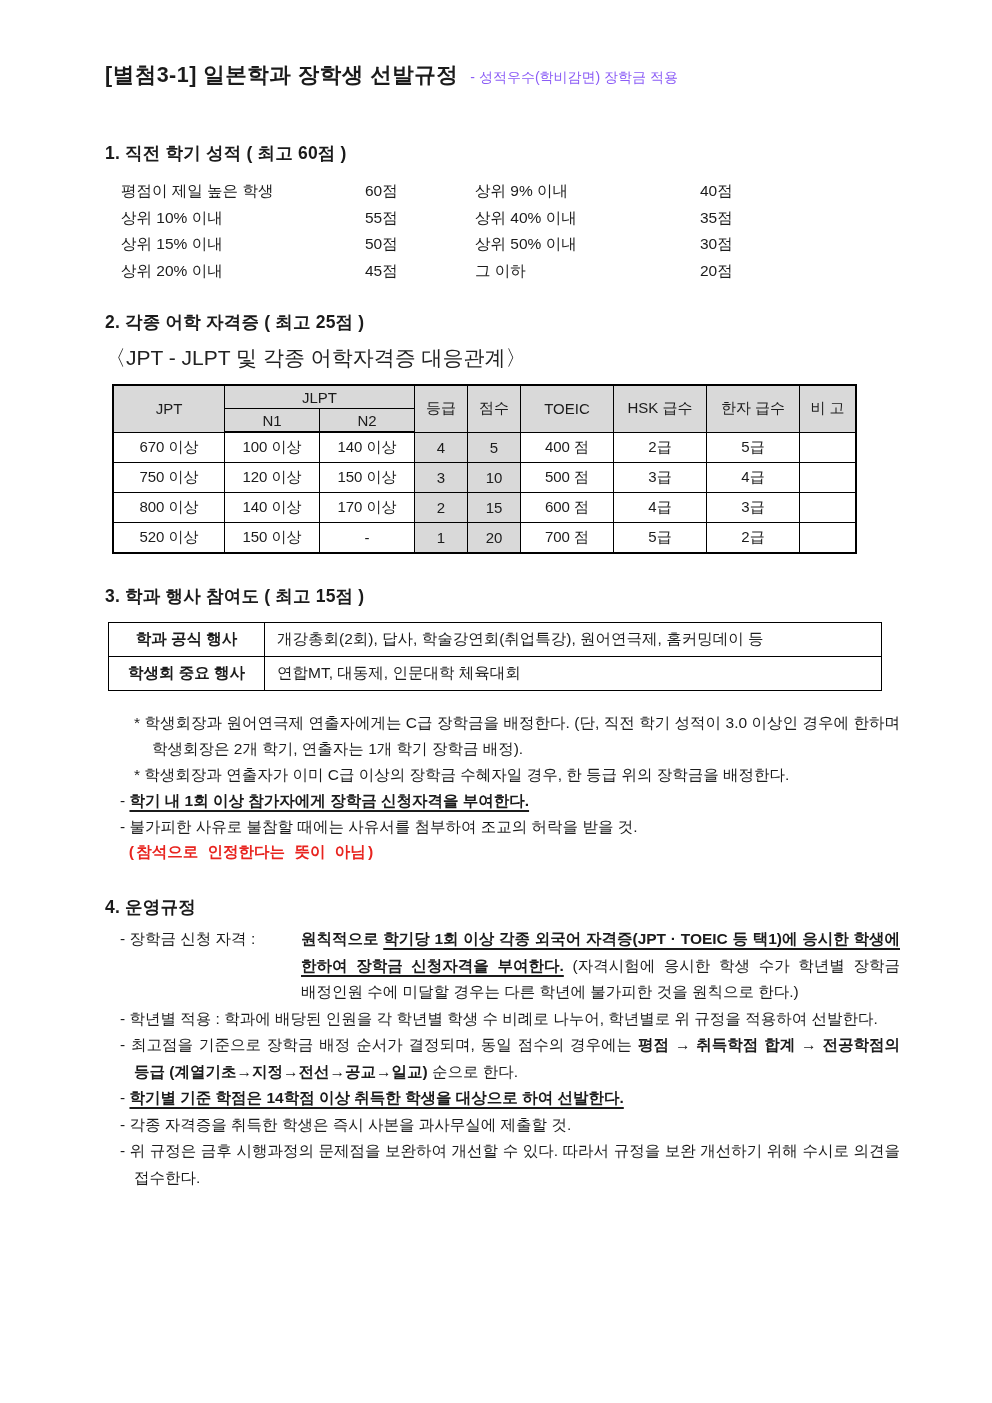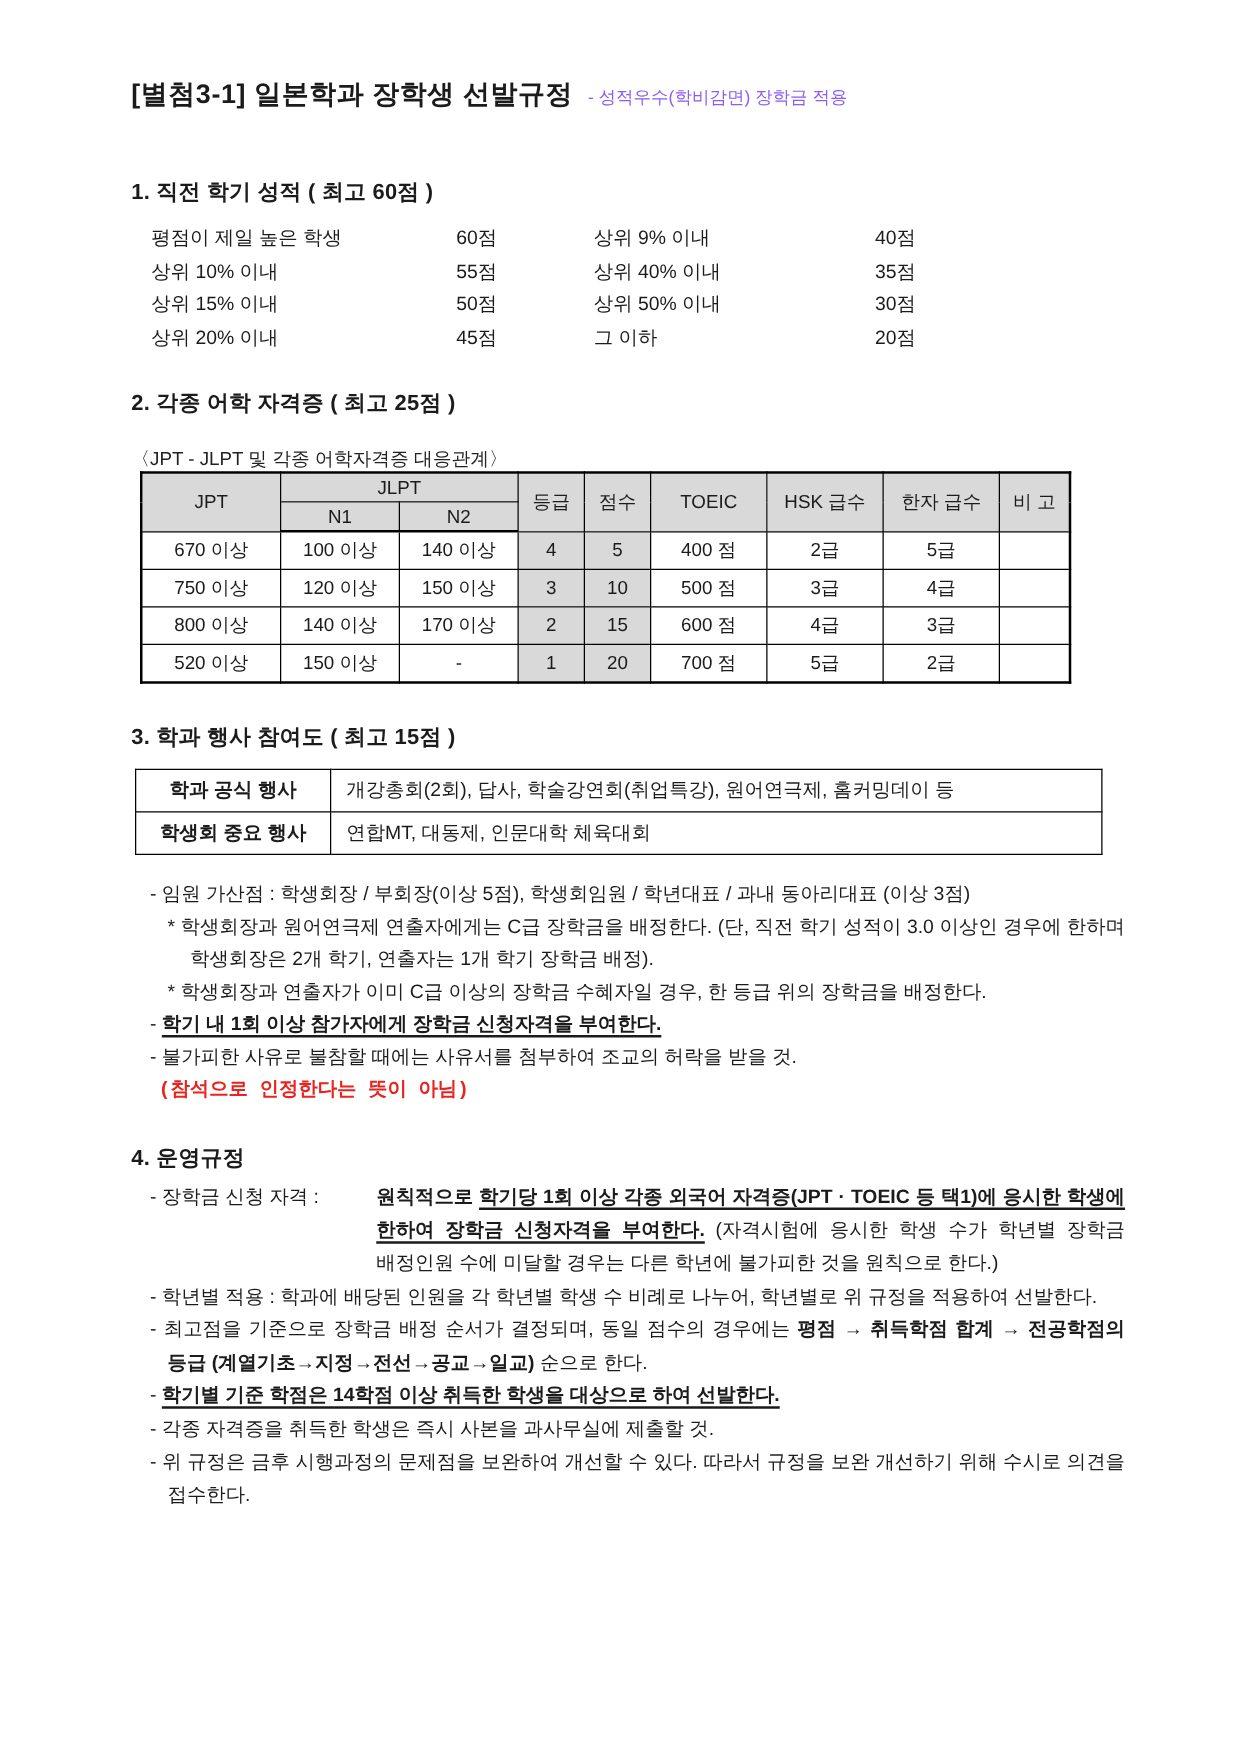--- a/index.html
+++ b/index.html
@@ -32,23 +32,23 @@
     margin-top: 13px;
     padding-left: 16px;
     display: grid;
     grid-template-columns: 244px 110px 225px 1fr;
     font-size: 15.5px;
     line-height: 26.5px;
   }
   .score-grid span { white-space: nowrap; }
 
   
-  .caption { margin-top: 24px; font-size: 15px; color: #222; }
+  .caption { margin-top: 10px; font-size: 21px; color: #222; }
   table.cert {
-    margin-left: 7px;
+    margin-top: 12px; margin-left: 7px;
     border-collapse: collapse;
     width: 745px;
     table-layout: fixed;
     font-size: 15px;
   }
   table.cert th, table.cert td {
     border: 1px solid #000;
     text-align: center;
     padding: 0;
     font-weight: 400;
@@ -212,21 +212,20 @@
         <td>개강총회(2회), 답사, 학술강연회(취업특강), 원어연극제, 홈커밍데이 등</td>
       </tr>
       <tr>
         <th>학생회 중요 행사</th>
         <td>연합MT, 대동제, 인문대학 체육대회</td>
       </tr>
     </tbody>
   </table>
 
   <div class="notes">
-    <p class="note">- 임원 가산점 : 학생회장 / 부회장(이상 5점), 학생회임원 / 학년대표 / 과내 동아리대표 (이상 3점)</p>
     <p class="note star">* 학생회장과 원어연극제 연출자에게는 C급 장학금을 배정한다. (단, 직전 학기 성적이 3.0 이상인 경우에 한하며 학생회장은 2개 학기, 연출자는 1개 학기 장학금 배정).</p>
     <p class="note star">* 학생회장과 연출자가 이미 C급 이상의 장학금 수혜자일 경우, 한 등급 위의 장학금을 배정한다.</p>
     <p class="note"><span>-</span> <span class="bu">학기 내 1회 이상 참가자에게 장학금 신청자격을 부여한다.</span></p>
     <p class="note">- 불가피한 사유로 불참할 때에는 사유서를 첨부하여 조교의 허락을 받을 것.</p>
     <p class="note red-line">(참석으로 인정한다는 뜻이 아님)</p>
   </div>
 
   <h2 class="sec-h s4">4. 운영규정</h2>
 
   <div class="ops">

